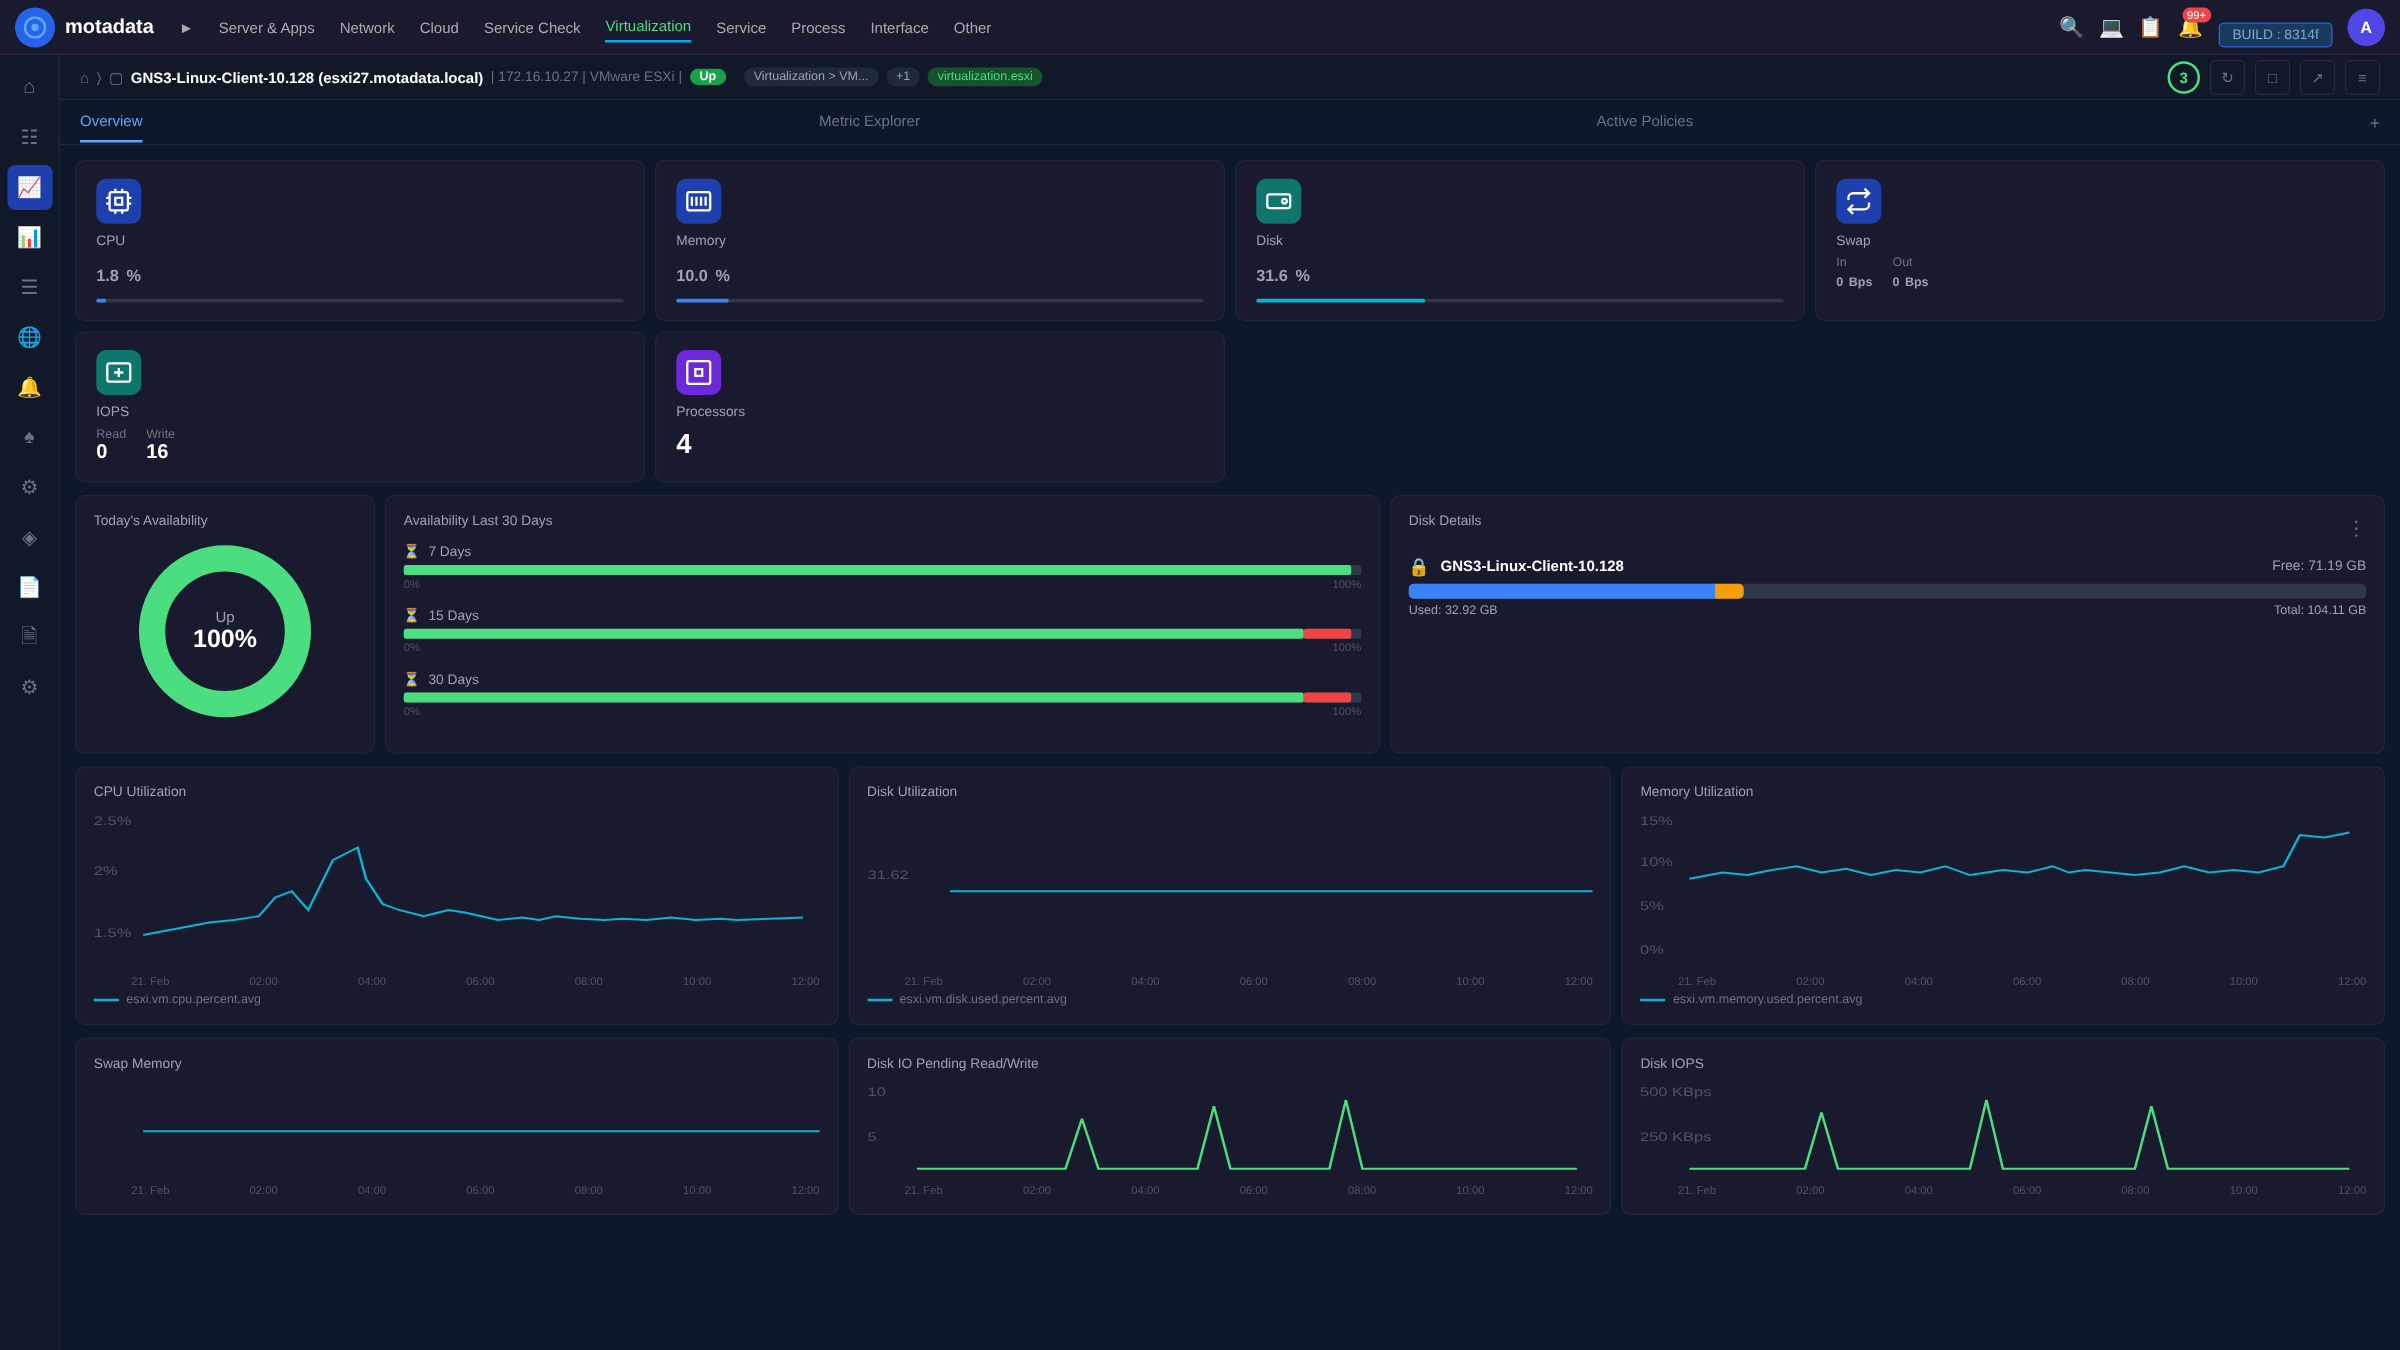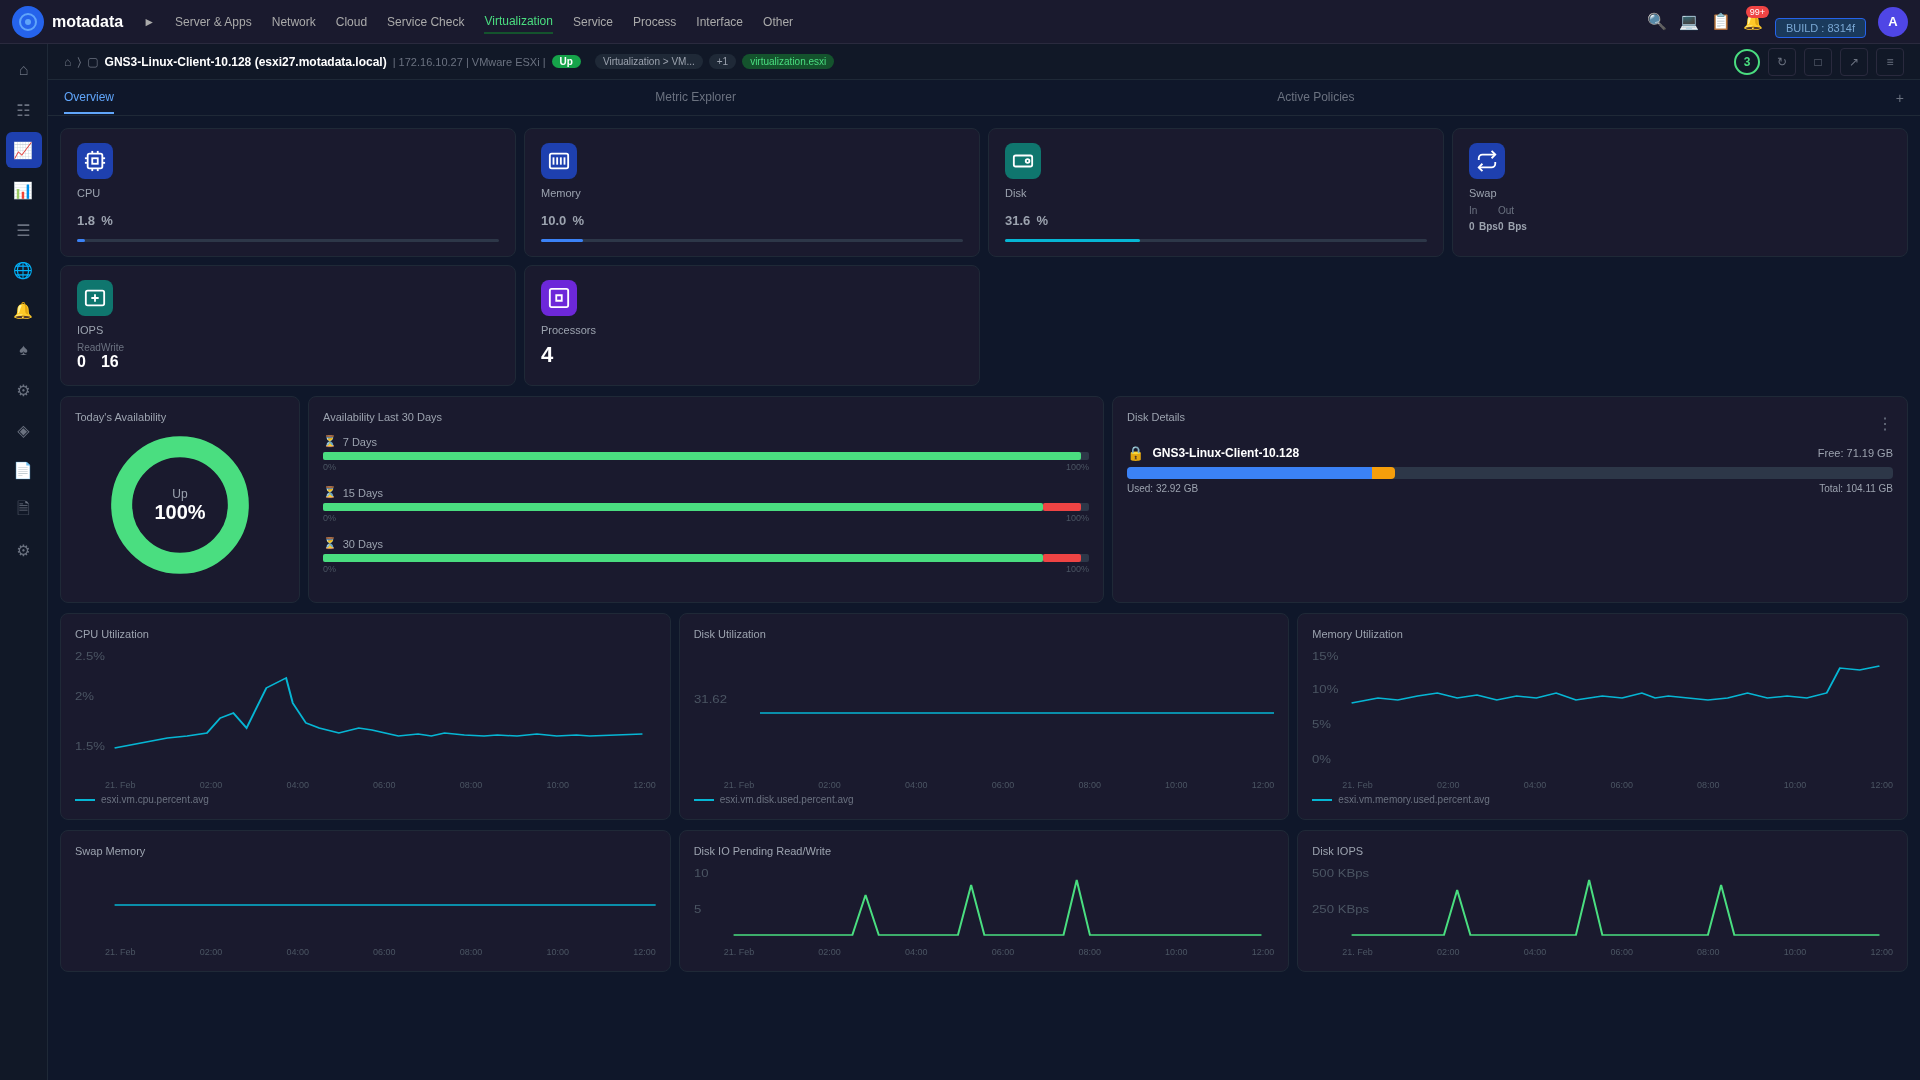--- a/index.html
+++ b/index.html
@@ -5,21 +5,21 @@
     * { box-sizing: border-box; margin: 0; padding: 0; }
     body { background: #0d0d0d; color: #ccc; font-family: 'Segoe UI', Arial, sans-serif; font-size: 12px; overflow: hidden; width: 1920px; height: 1080px; }
 
     
     .top-bar { display: flex; align-items: center; background: #1a1a2e; height: 44px; padding: 0 12px; border-bottom: 1px solid #2a2a3e; }
     .logo { display: flex; align-items: center; gap: 8px; margin-right: 20px; }
     .logo-icon { width: 32px; height: 32px; border-radius: 50%; background: #2563eb; display: flex; align-items: center; justify-content: center; color: white; font-size: 14px; font-weight: bold; }
     .logo-text { color: white; font-size: 16px; font-weight: 600; }
     .top-nav { display: flex; gap: 20px; align-items: center; flex: 1; }
     .top-nav-item { color: #aaa; cursor: pointer; font-size: 12px; padding: 4px 0; }
-    .top-nav-item.active { color: #4ade80; border-bottom: 2px solid #14532d; }
+    .top-nav-item.active { color: #4ade80; border-bottom: 2px solid #0ea5e9; }
     .top-right { display: flex; align-items: center; gap: 12px; margin-left: auto; }
     .top-right-icon { color: #aaa; cursor: pointer; font-size: 16px; }
     .notif-badge { position: relative; }
     .badge { position: absolute; top: -6px; right: -6px; background: #ef4444; color: white; border-radius: 10px; font-size: 9px; padding: 1px 4px; }
     .build-btn { background: #1a3a5c; border: 1px solid #2563eb; color: #7aa8d4; padding: 3px 10px; border-radius: 4px; font-size: 11px; cursor: pointer; margin-top: 12px; }
     .user-avatar { width: 30px; height: 30px; border-radius: 50%; background: #4f46e5; display: flex; align-items: center; justify-content: center; color: white; font-size: 13px; font-weight: bold; cursor: pointer; }
 
     
     .layout { display: flex; height: calc(1080px - 44px); }
     .sidebar { width: 48px; background: #111827; display: flex; flex-direction: column; align-items: center; padding: 8px 0; gap: 4px; border-right: 1px solid #1f2937; }
@@ -52,21 +52,21 @@
     
     .content-area { flex: 1; overflow-y: auto; background: #0f172a; padding: 12px; }
     .metrics-row { display: grid; grid-template-columns: repeat(4, 1fr); gap: 8px; margin-bottom: 10px; }
     .metric-card { background: #1a1a2e; border: 1px solid #1f2937; border-radius: 8px; padding: 14px 16px; }
     .metric-icon { width: 36px; height: 36px; border-radius: 8px; background: #1e40af; display: flex; align-items: center; justify-content: center; color: white; font-size: 16px; margin-bottom: 8px; }
     .metric-label { color: #9ca3af; font-size: 11px; margin-bottom: 6px; }
     .metric-value { color: white; font-size: 22px; font-weight: 600; }
     .metric-value span { font-size: 13px; color: #9ca3af; }
     .metric-bar { height: 3px; background: #2d3748; border-radius: 2px; margin-top: 8px; }
     .metric-bar-fill { height: 100%; border-radius: 2px; background: #3b82f6; }
-    .metric-sub { display: flex; margin-top: 4px; align-items: flex-end; }
+    .metric-sub { display: flex; gap: 16px; margin-top: 4px; align-items: flex-end; }
     .metric-sub-item { display: flex; flex-direction: column; }
     .metric-sub-label { color: #6b7280; font-size: 10px; }
     .metric-sub-value { color: white; font-size: 16px; font-weight: 600; }
     .metric-sub-value span { font-size: 10px; color: #9ca3af; }
 
     
     .mid-row { display: grid; grid-template-columns: 240px 1fr 1fr; gap: 8px; margin-bottom: 10px; }
     .avail-card { background: #1a1a2e; border: 1px solid #1f2937; border-radius: 8px; padding: 14px; }
     .card-title { color: #9ca3af; font-size: 11px; margin-bottom: 12px; }
     .donut-wrapper { display: flex; justify-content: center; align-items: center; }

